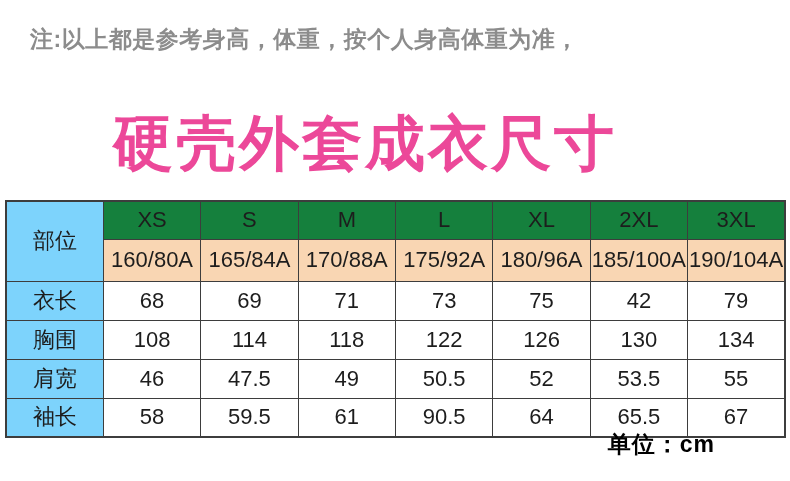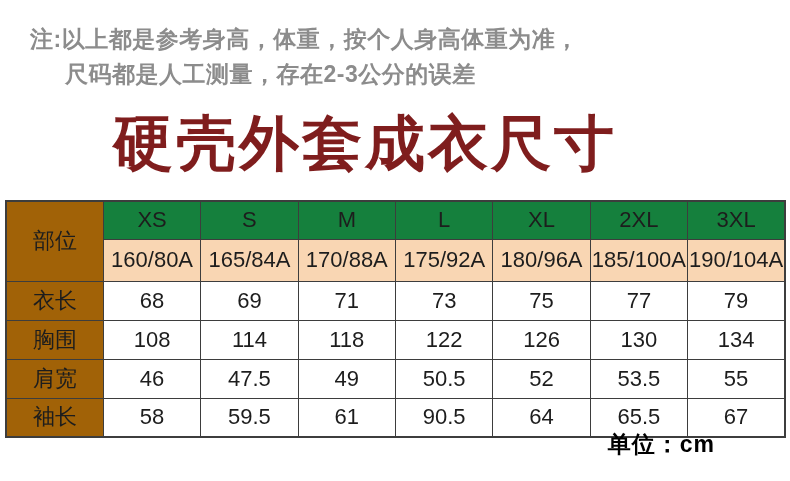--- a/index.html
+++ b/index.html
@@ -23,21 +23,21 @@
   }
   .note .line2 { padding-left: 35px; }
 
   .title {
     position: absolute;
     top: 104px; left: 0;
     width: 100%;
     text-align: center;
     font-size: 60px;
     font-weight: 900;
-    color: #7f1d1d;
+    color: #ec4899;
     letter-spacing: 3px;
     white-space: nowrap;
   }
 
   table.size-table {
     position: absolute;
     top: 200px; left: 5px;
     width: 781px;
     border-collapse: collapse;
     table-layout: fixed;
@@ -49,21 +49,21 @@
     vertical-align: middle;
     font-size: 22px;
     color: #1d1d1d;
     overflow: hidden;
     white-space: nowrap;
   }
   tr.row-sizes  { height: 38px; }
   tr.row-specs  { height: 42px; }
   tr.row-data   { height: 39px; }
 
-  td.label-cell { background: #a16207; font-size: 23px; }
+  td.label-cell { background: #7dd3fc; font-size: 23px; }
   td.size-cell  { background: #15803d; font-size: 24px; }
   td.spec-cell  { background: #f9d6b3; font-size: 22px; }
   td.value-cell { background: #ffffff; font-size: 23px; }
 
   .unit {
     position: absolute;
     top: 429px; right: 15px;
     font-size: 23px;
     font-weight: 700;
     color: #000000;
@@ -71,21 +71,20 @@
     white-space: nowrap;
   }
 </style>
 </head>
 <body>
 
 <div class="page">
 
   <div class="note">
     <div class="line1">注:以上都是参考身高，体重，按个人身高体重为准，</div>
-    <div class="line2">尺码都是人工测量，存在2-3公分的误差</div>
   </div>
 
   <div class="title">硬壳外套成衣尺寸</div>
 
   <table class="size-table">
     <tbody>
       <tr class="row-sizes">
         <td class="label-cell" rowspan="2">部位</td>
         <td class="size-cell">XS</td>
         <td class="size-cell">S</td>
@@ -104,21 +103,21 @@
         <td class="spec-cell">185/100A</td>
         <td class="spec-cell">190/104A</td>
       </tr>
       <tr class="row-data">
         <td class="label-cell">衣长</td>
         <td class="value-cell">68</td>
         <td class="value-cell">69</td>
         <td class="value-cell">71</td>
         <td class="value-cell">73</td>
         <td class="value-cell">75</td>
-        <td class="value-cell">77</td>
+        <td class="value-cell">42</td>
         <td class="value-cell">79</td>
       </tr>
       <tr class="row-data">
         <td class="label-cell">胸围</td>
         <td class="value-cell">108</td>
         <td class="value-cell">114</td>
         <td class="value-cell">118</td>
         <td class="value-cell">122</td>
         <td class="value-cell">126</td>
         <td class="value-cell">130</td>

